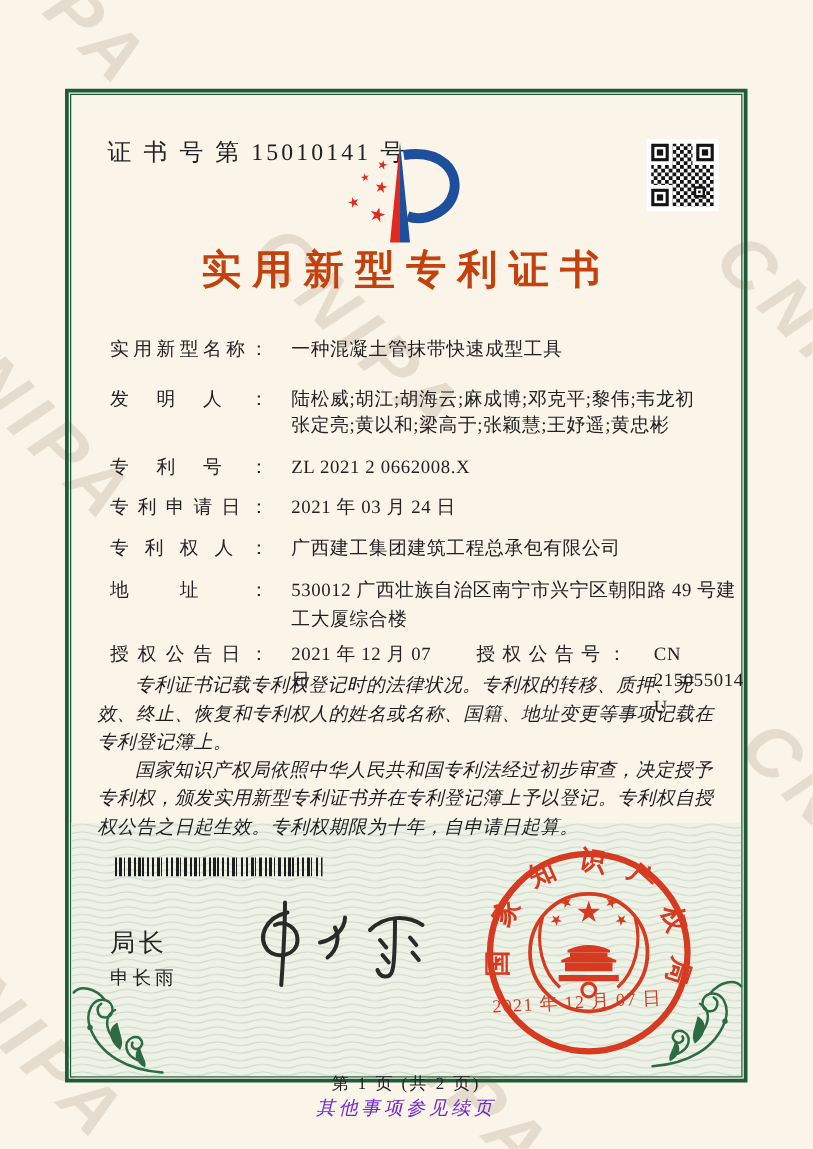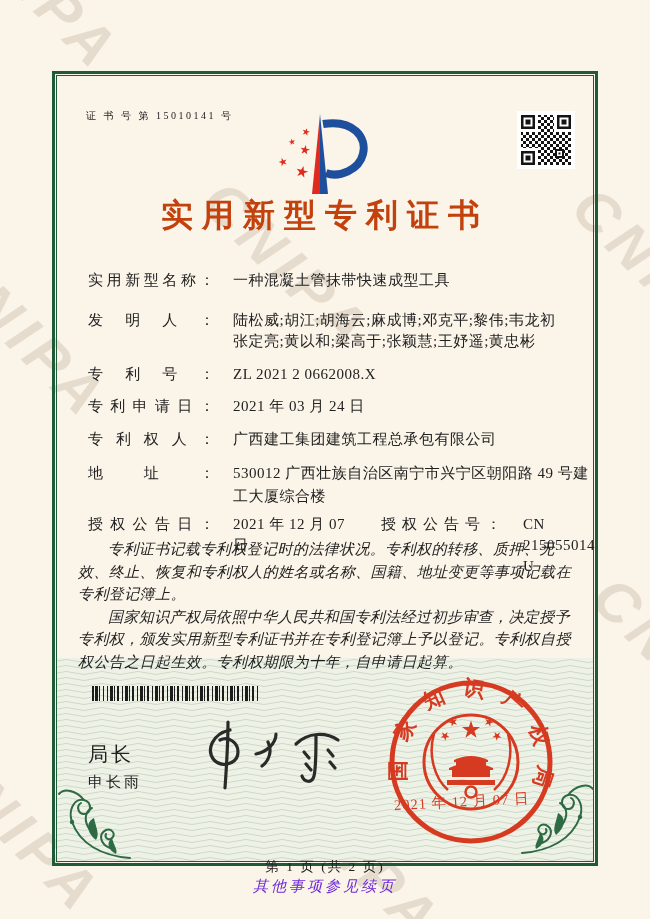--- a/index.html
+++ b/index.html
@@ -23,21 +23,21 @@
   .wm5{left:552px;top:238px}
   .wm6{left:572px;top:628px}
   .wm7{left:-88px;top:795px}
   .wm8{left:252px;top:822px}
   
   .frame{
     position:absolute;left:52px;top:71px;width:546px;height:795px;
     box-sizing:border-box;border:3px solid #1f5a39;z-index:1;
   }
   .frame::after{content:"";position:absolute;inset:1px;border:1px solid #1f5a39;}
-  .cert-no{position:absolute;left:86px;top:109px;font-size:10px;letter-spacing:2.5px;z-index:3;}
+  .cert-no{position:absolute;left:86px;top:109px;font-size:19px;letter-spacing:2.5px;z-index:3;}
   .qr{position:absolute;left:517px;top:111px;z-index:3;}
   .logo{position:absolute;left:268px;top:112px;z-index:3;}
   .title{
     position:absolute;left:0;top:194px;width:650px;text-align:center;
     font-size:32px;font-weight:700;letter-spacing:9px;color:#c2410c;z-index:3;
   }
   
   .fields{position:absolute;left:88px;top:262px;width:484px;font-size:15px;z-index:3;}
   .row{position:absolute;left:0;display:flex;line-height:21px;gap:18px;}
   .row .label{

